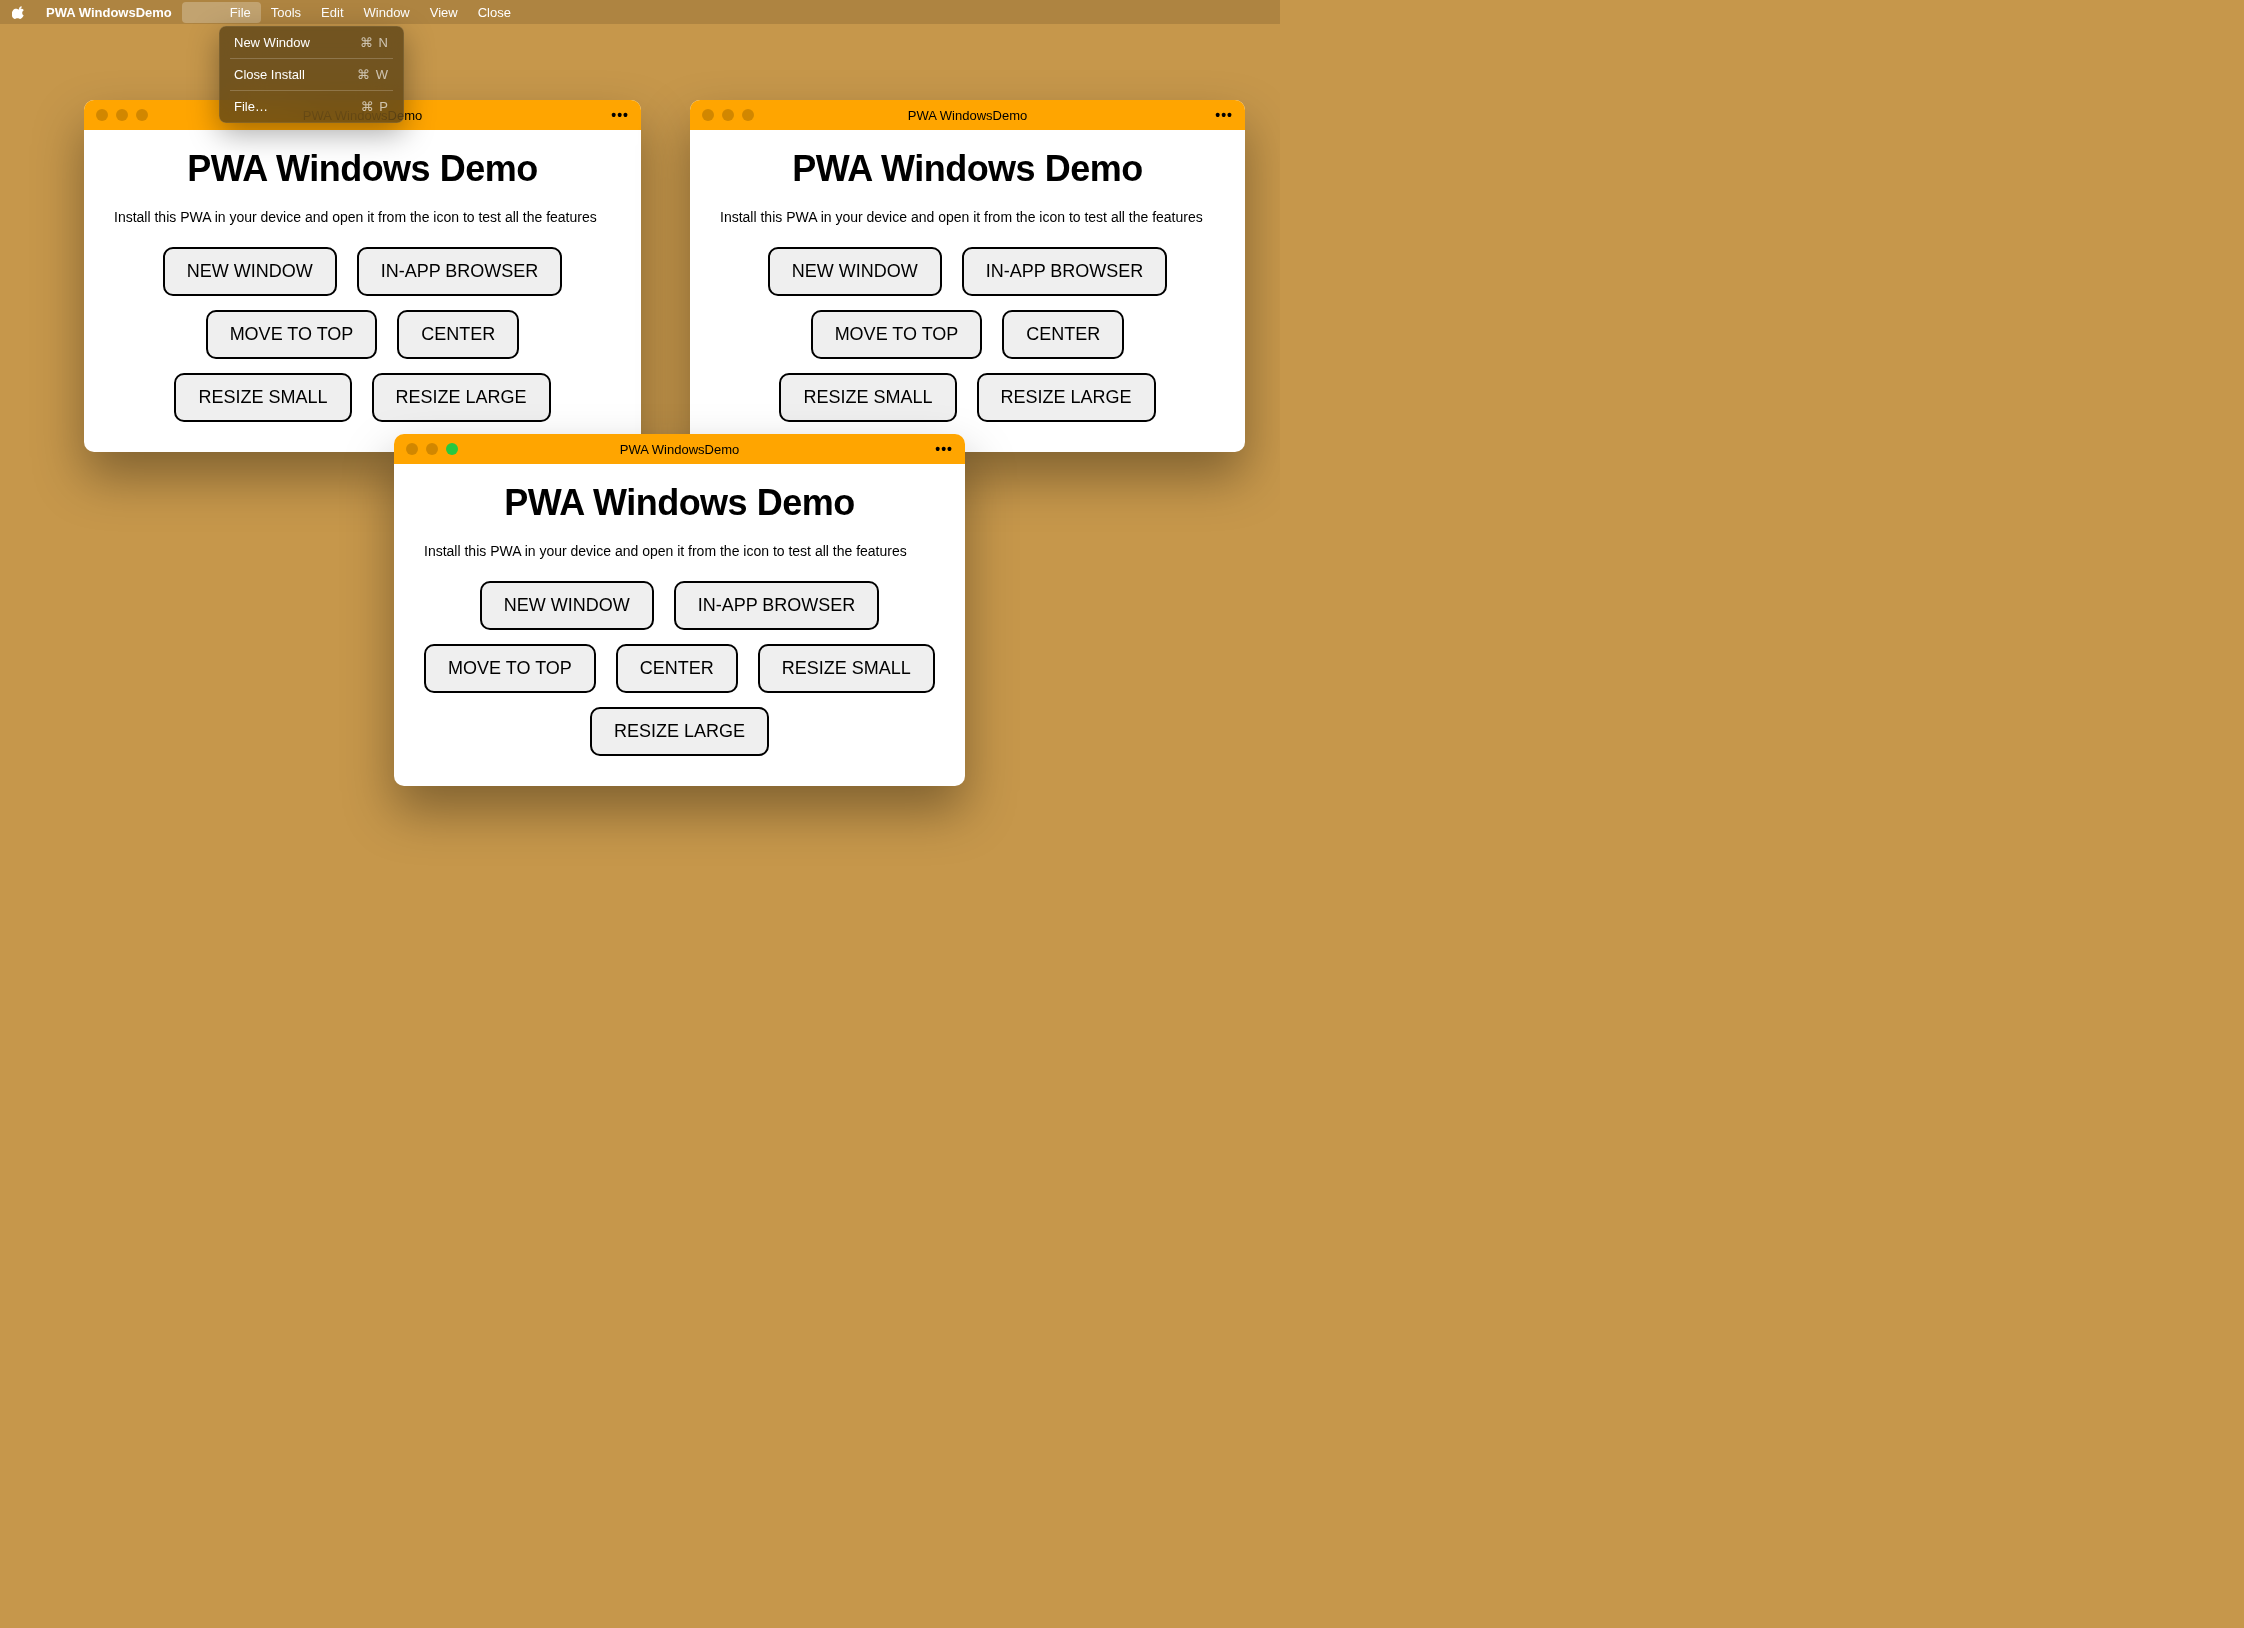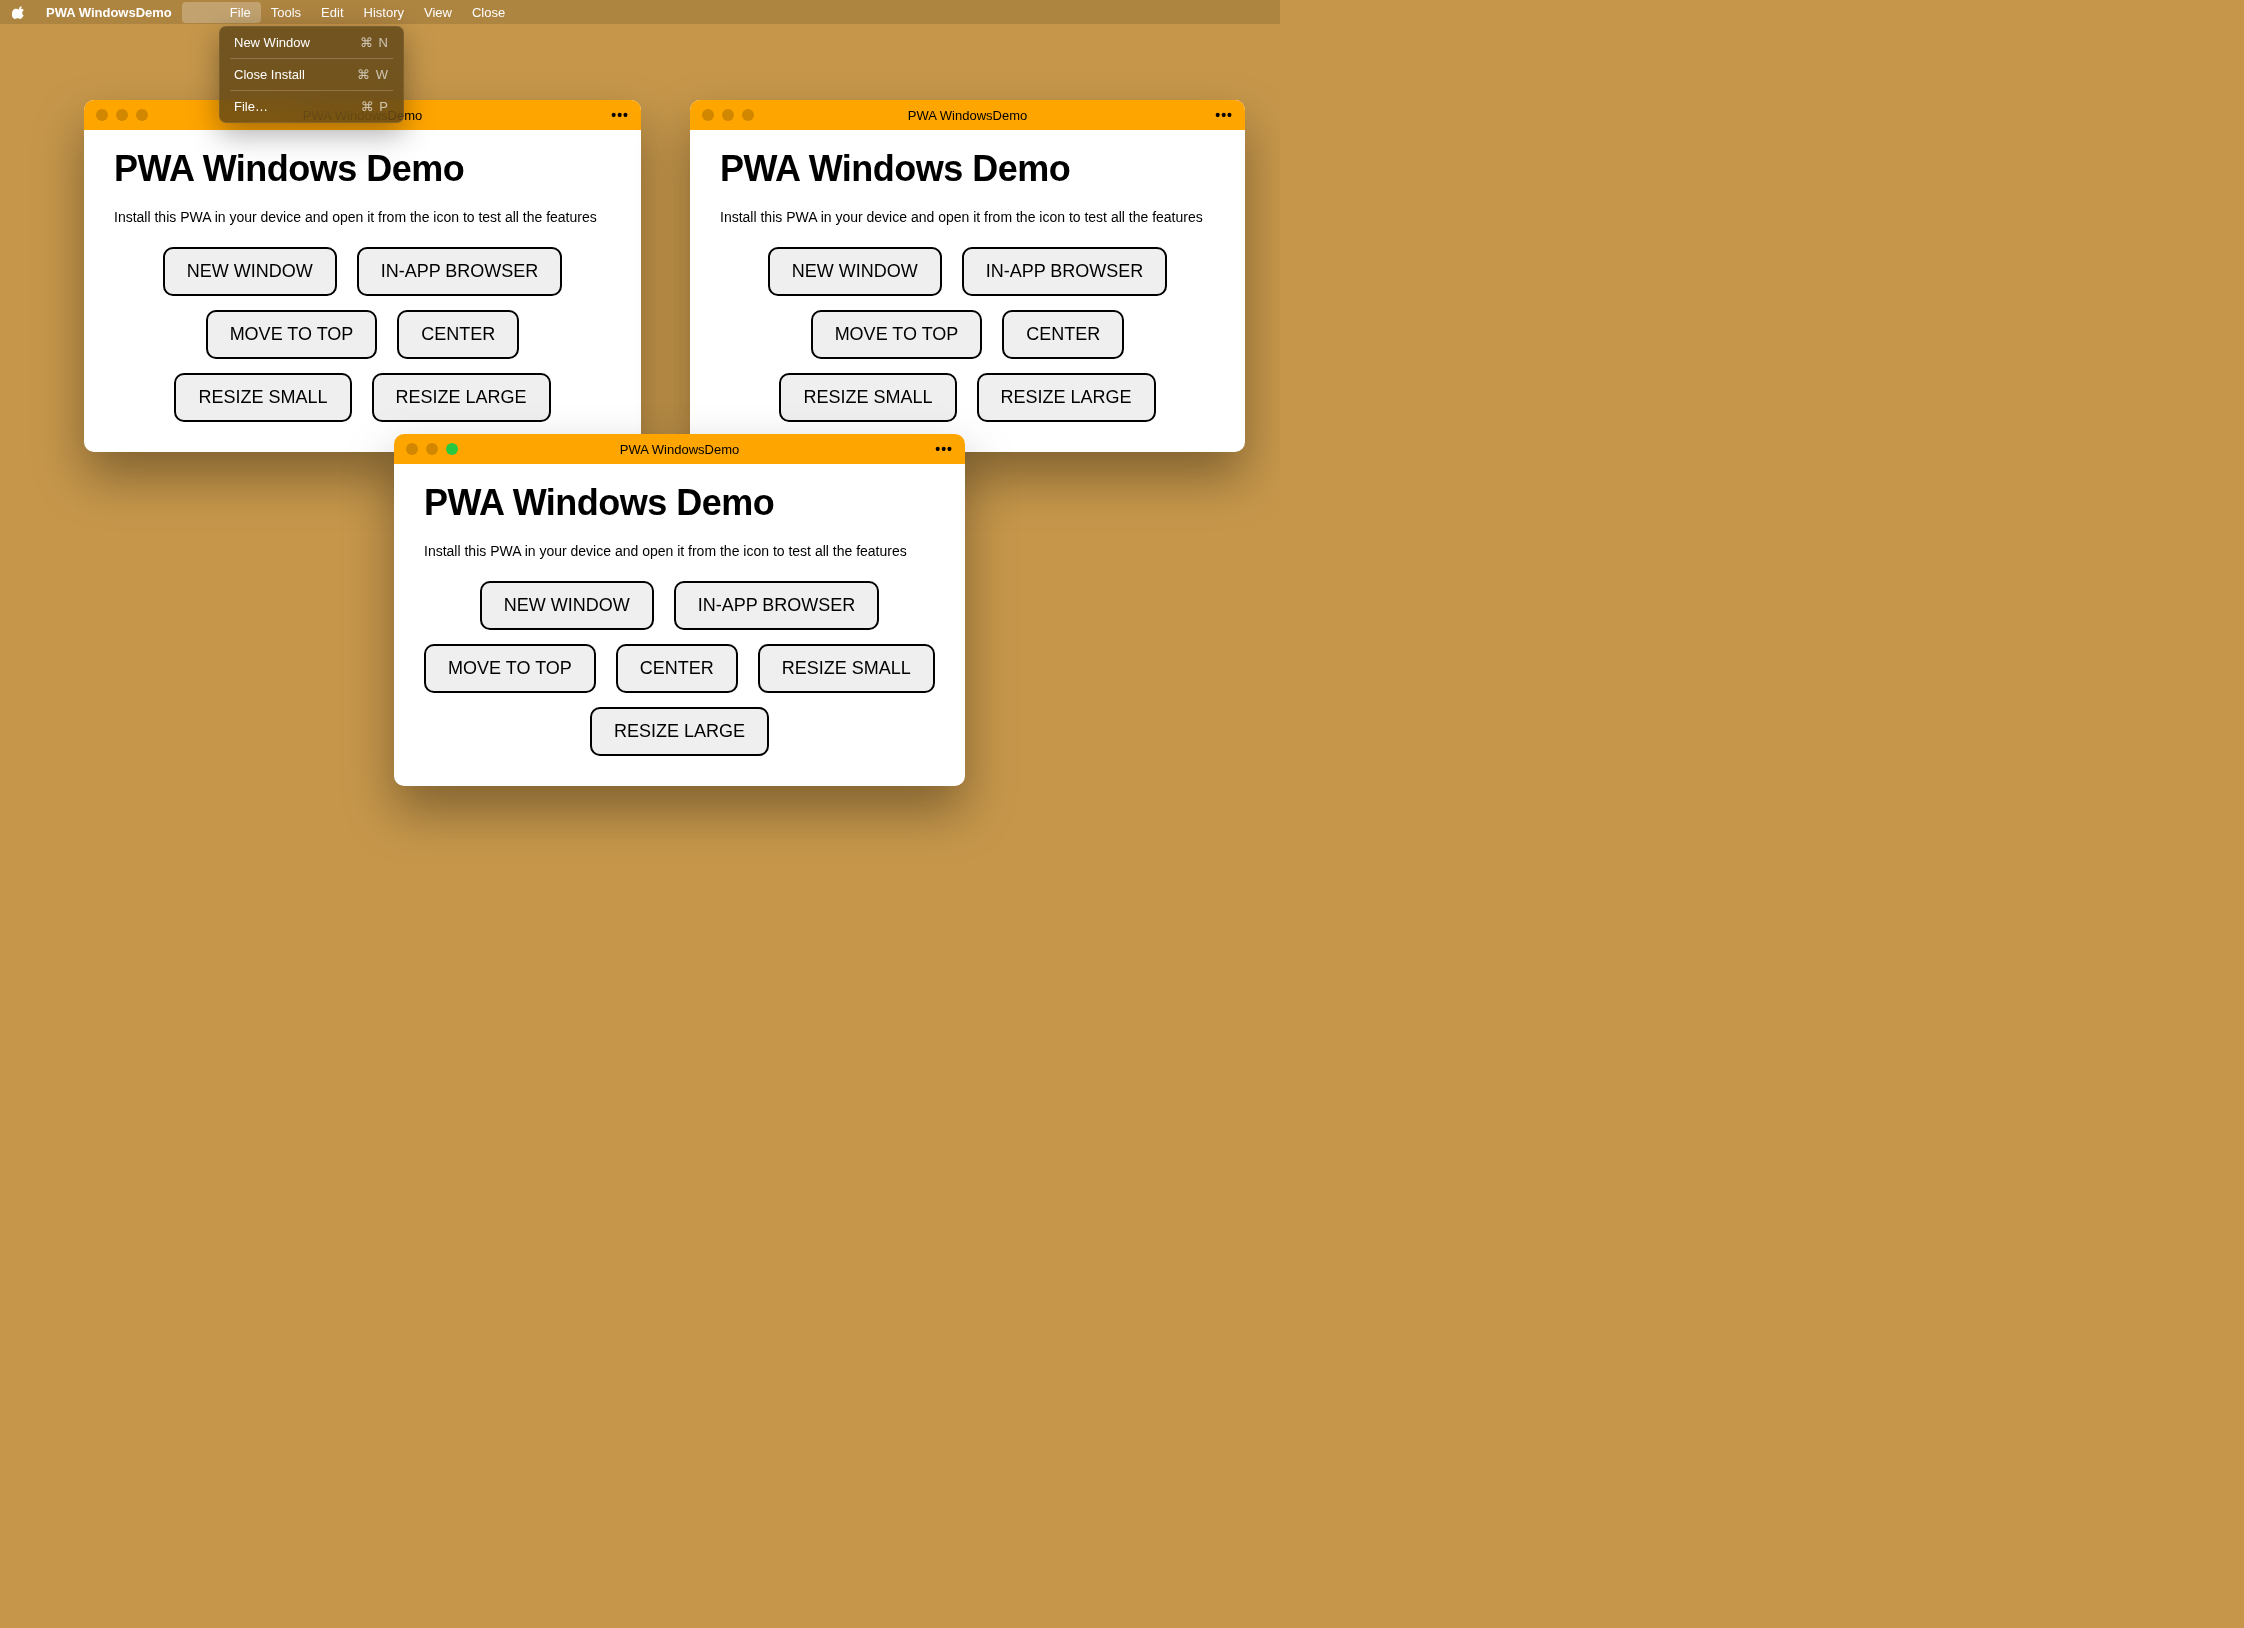--- a/index.html
+++ b/index.html
@@ -111,21 +111,21 @@
       letter-spacing: 1px;
       color: #000;
       font-weight: 700;
     }
     .window-content {
       padding: 18px 30px 30px 30px;
     }
     .window-content h1 {
       font-size: 36px;
       font-weight: 800;
-      text-align: left;
+      text-align: center;
       margin-bottom: 18px;
       letter-spacing: -0.5px;
     }
     .window-content p {
       font-size: 14px;
       margin-bottom: 20px;
       line-height: 1.35;
     }
     .button-grid {
       display: flex;
@@ -154,21 +154,21 @@
 <div class="menubar">
   <span class="apple-icon">
     <svg viewBox="0 0 24 24">
         <path d="M16.5 2c-1.2.1-2.6.9-3.4 1.9-.7.9-1.3 2.2-1.1 3.5 1.3.1 2.7-.7 3.5-1.7.8-1 1.3-2.3 1-3.7zM20 17.4c-.6 1.3-.9 1.9-1.7 3.1-1.1 1.6-2.6 3.5-4.5 3.5-1.7 0-2.1-1.1-4.4-1.1s-2.8 1.1-4.4 1.1c-1.9 0-3.3-1.8-4.4-3.4C-1 16.8-.6 11.6 1.8 8.9c1.3-1.5 3.2-2.4 5-2.4 1.8 0 3 1.1 4.5 1.1 1.5 0 2.4-1.1 4.5-1.1 1.6 0 3.3.9 4.5 2.4-4 2.2-3.3 7.9-.3 8.5z"></path>
       </svg>
   </span>
   <span class="app-name">PWA WindowsDemo</span>
   <span class="menu-item active">File</span>
   <span class="menu-item">Tools</span>
   <span class="menu-item">Edit</span>
-  <span class="menu-item">History</span>
+  <span class="menu-item">Window</span>
   <span class="menu-item">View</span>
   <span class="menu-item">Close</span>
 </div>
 
 <div class="dropdown">
   <div class="dropdown-item">
     <span>New Window</span>
     <span class="dropdown-shortcut">⌘ N</span>
   </div>
   <div class="dropdown-sep"></div>

